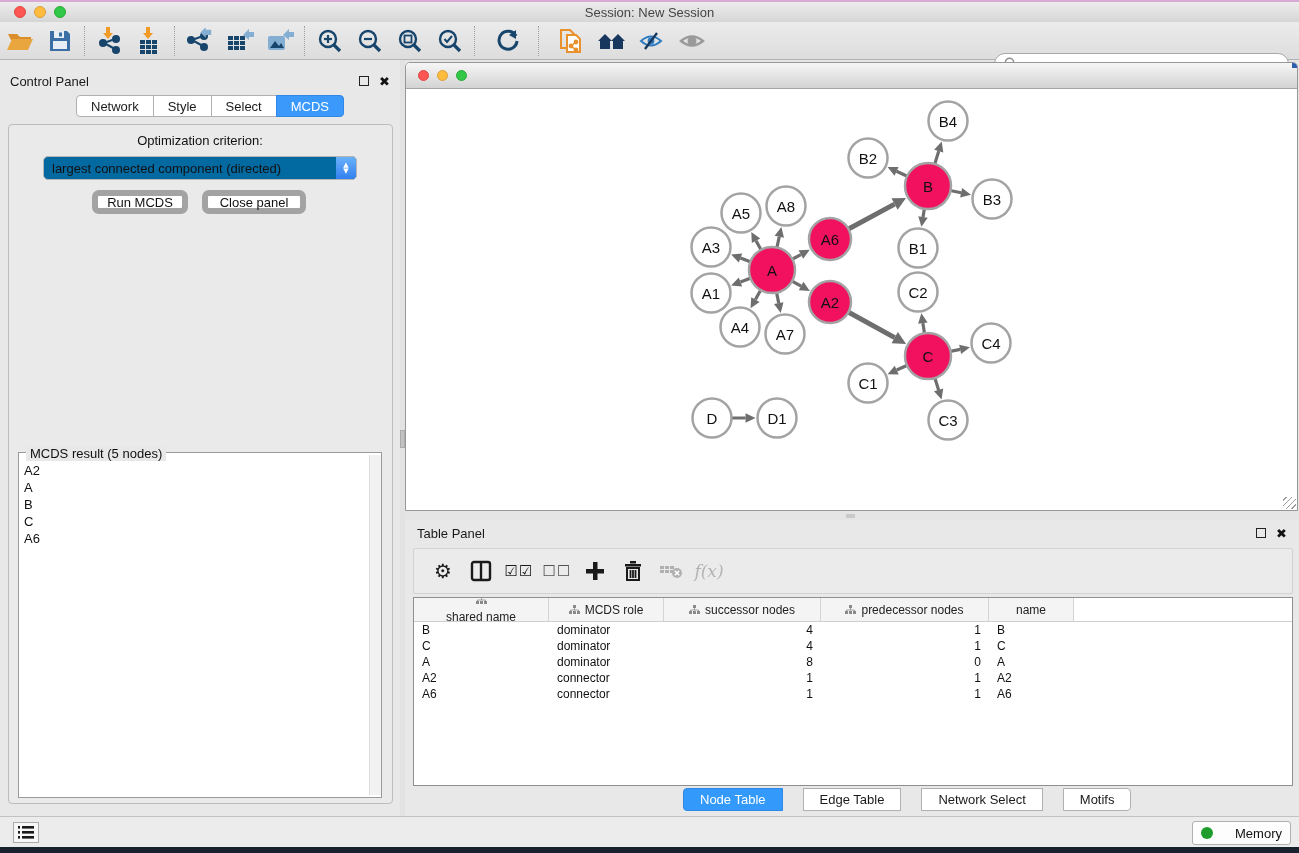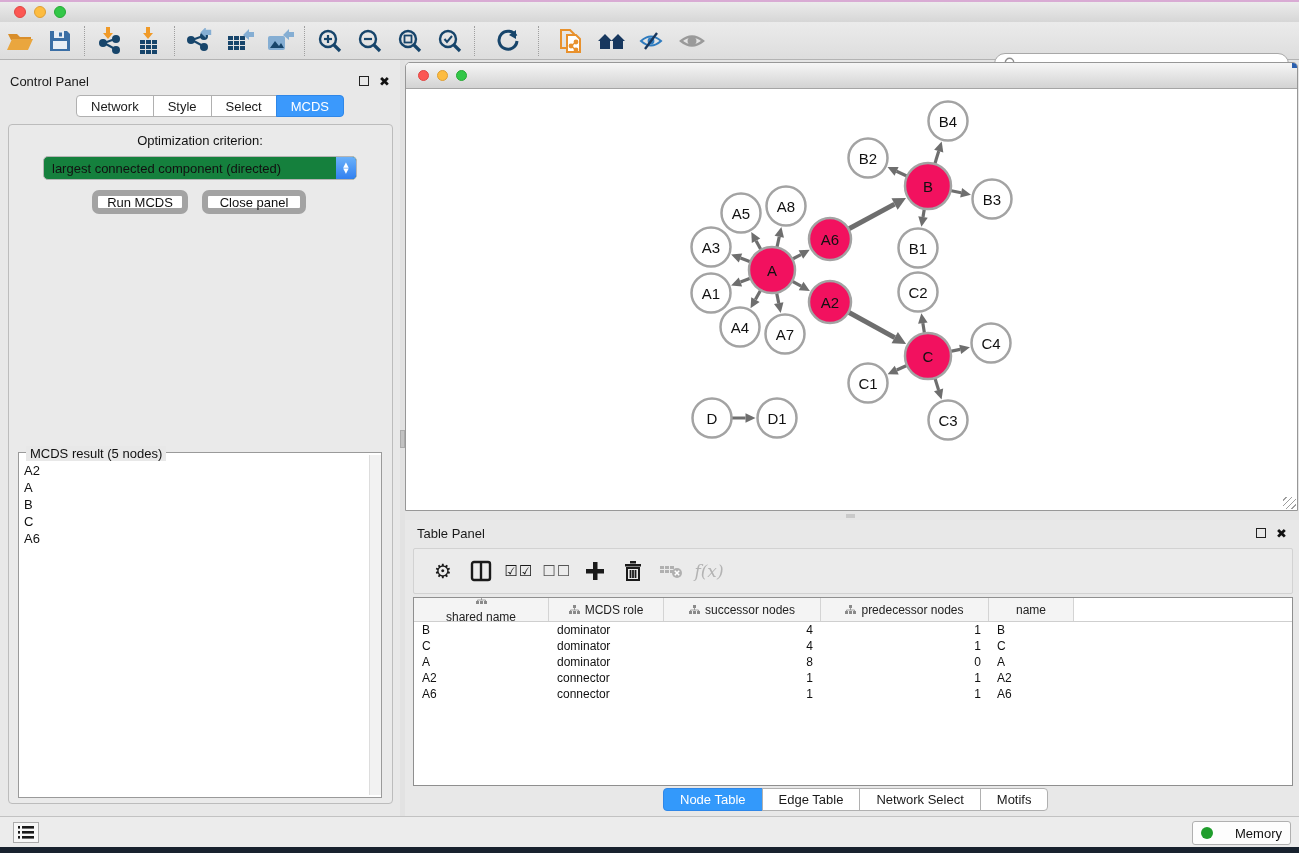--- a/index.html
+++ b/index.html
@@ -31,21 +31,21 @@
   .close-x{font-size:13px;color:#111;font-family:"DejaVu Sans",sans-serif;line-height:1;}
   #cp-tabs{left:76px;top:95px;height:22px;display:flex;font-size:13px;}
   .seg{border:1px solid #b0b0b0;background:#fff;color:#1a1a1a;display:flex;align-items:center;
        justify-content:center;padding:0 14px;margin-left:-1px;}
   .seg:first-child{border-radius:4px 0 0 4px;margin-left:0;}
   .seg:last-child{border-radius:0 4px 4px 0;}
   .seg.active{background:#3b99fc;border-color:#2f87e8;color:#fff;}
   #cp-body{left:8px;top:124px;width:383px;height:678px;background:#eaeaea;
     border:1px solid #bcbcbc;border-radius:4px;}
   #opt-label{left:0;top:133px;width:400px;text-align:center;font-size:13px;color:#111;}
-  #mcds-select{left:43px;top:156px;width:314px;height:24px;background:#15803d;border:1px solid #b5b5b5;
+  #mcds-select{left:43px;top:156px;width:314px;height:24px;background:#0369a1;border:1px solid #b5b5b5;
     border-radius:5px;display:flex;align-items:center;box-sizing:border-box;overflow:hidden;}
   #mcds-select .val{flex:1;font-size:13px;padding-left:8px;color:#111;white-space:nowrap;}
   #mcds-select .stepper{width:20px;height:24px;background:linear-gradient(#6db3fa,#2f7ef0);
     border-radius:0 4px 4px 0;display:flex;flex-direction:column;align-items:center;justify-content:center;color:#fff;}
   .chev{font-size:7px;line-height:6px;font-family:"DejaVu Sans",sans-serif;}
   .aq-btn{height:24px;background:#fff;border:6px solid #a3a3a3;border-radius:7px;
     font-size:13px;color:#111;display:flex;align-items:center;justify-content:center;box-sizing:border-box;}
   #run-btn{left:92px;top:190px;width:96px;}
   #closep-btn{left:202px;top:190px;width:104px;}
   #result-box{left:18px;top:452px;width:364px;height:346px;background:#fff;
@@ -84,21 +84,21 @@
     box-sizing:border-box;overflow:hidden;}
   #tp-head{display:flex;height:23px;background:#f4f4f4;border-bottom:1px solid #cfcfcf;font-size:12px;color:#222;}
   .th{display:flex;align-items:center;justify-content:center;gap:5px;border-right:1px solid #d4d4d4;box-sizing:border-box;}
   .th .hicon{flex:0 0 auto;}
   .c0{width:135px;flex-direction:column;} .c1{width:115px;} .c2{width:157px;} .c3{width:168px;} .c4{width:85px;}
   .th-rest{flex:1;background:#fff;}
   .tr{display:flex;height:16px;font-size:12px;color:#111;align-items:center;}
   .td{box-sizing:border-box;padding:0 8px;white-space:nowrap;overflow:hidden;}
   .td.num{text-align:right;}
   #tp-tabs{left:258px;top:268px;height:23px;display:flex;font-size:13px;}
-  #tp-tabs .seg{padding:0 16px;background:#fff;}
+  #tp-tabs .seg{padding:0 16px;background:#fff;margin-left:20px;}
   #tp-tabs .seg.active{background:#3399fb;border-color:#2f87e8;color:#fff;}
 
   
   #status-bar{left:0;top:816px;width:1299px;height:31px;background:#ececec;border-top:1px solid #c2c2c2;box-sizing:border-box;}
   #list-btn{left:13px;top:822px;width:26px;height:21px;background:#f7f7f7;border:1px solid #ababab;
     display:flex;align-items:center;justify-content:center;box-sizing:border-box;}
   #memory-btn{left:1192px;top:821px;width:99px;height:24px;background:#fdfdfd;border:1px solid #b0b0b0;
     border-radius:3px;display:flex;align-items:center;justify-content:center;gap:22px;font-size:13px;color:#111;box-sizing:border-box;}
   #memory-dot{width:12px;height:12px;border-radius:50%;background:#1f9d2c;}
   #desktop-strip{left:0;top:847px;width:1299px;height:6px;background:#18222e;}
@@ -106,20 +106,21 @@
 </head>
 <body>
 
 <div id="top-strip" class="abs"></div>
 <div id="titlebar" class="abs">
   <div style="display:flex;margin-left:14px;">
     <span class="tl" style="background:#fc5753;border:1px solid #df4744;"></span>
     <span class="tl" style="background:#fdbc40;border:1px solid #de9f34;"></span>
     <span class="tl" style="background:#33c748;border:1px solid #27aa35;"></span>
   </div>
+  <div id="title-text">Session: New Session</div>
 </div>
 
 <div id="toolbar" class="abs">
   <div class="tb-btn">
     <svg width="28" height="24" viewBox="0 0 28 24">
       <path fill="#d98e2b" d="M2 5h9l3 3h11v3H5z"></path>
       <path fill="#eaa63e" d="M1 21 L6 10 H27 L22 21 Z"></path>
     </svg>
   </div>
   <div class="tb-btn">

